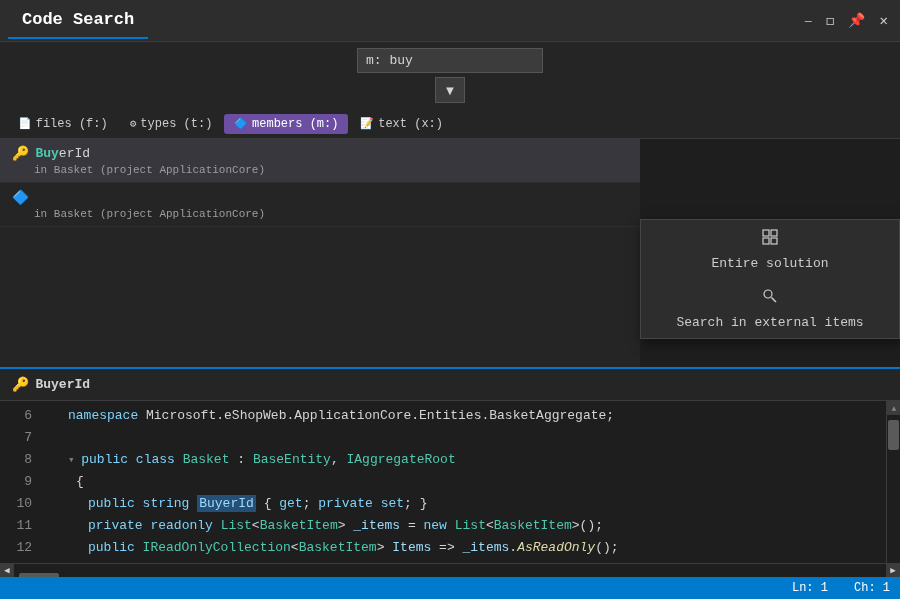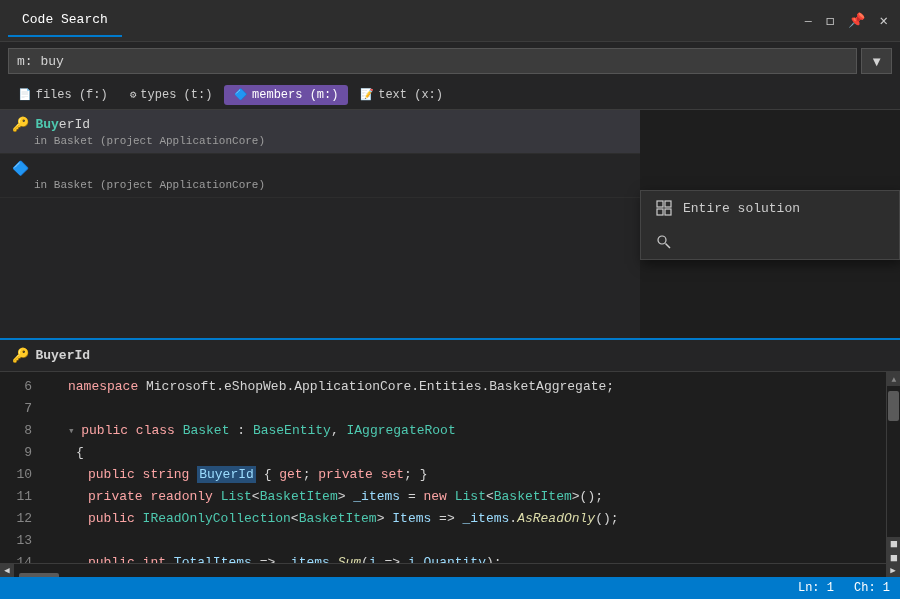--- a/index.html
+++ b/index.html
@@ -19,22 +19,22 @@
       background: #2d2d2d;
       display: flex;
       align-items: center;
       height: 42px;
       padding: 0 8px;
       border-bottom: 1px solid #3c3c3c;
       position: relative;
     }
     .tab {
       padding: 8px 14px;
-      font-size: 13px;
-      font-weight: 400;
+      font-size: 17px;
+      font-weight: 700;
       cursor: pointer;
       color: #cccccc;
     }
     .tab.active {
       color: #ffffff;
       border-bottom: 2px solid #007acc;
     }
     .title-bar-icons {
       position: absolute;
       right: 8px;
@@ -49,20 +49,21 @@
       padding: 2px 4px;
     }
 
     
     .search-bar-row {
       background: #252526;
       padding: 6px 8px;
       display: flex;
       align-items: center;
       gap: 4px;
+      flex-direction: column;
     }
     .search-input {
       flex: 1;
       background: #3c3c3c;
       border: 1px solid #555;
       color: #d4d4d4;
       padding: 4px 8px;
       font-size: 13px;
       font-family: inherit;
       outline: none;
@@ -149,20 +150,21 @@
       box-shadow: 2px 4px 12px rgba(0,0,0,0.5);
     }
     .dropdown-item {
       padding: 8px 14px;
       display: flex;
       align-items: center;
       gap: 10px;
       cursor: pointer;
       font-size: 13px;
       color: #cccccc;
+      flex-direction: column;
     }
     .dropdown-item.active {
       background: #094771;
     }
     .dropdown-item .menu-icon {
       width: 18px;
       height: 18px;
       display: inline-flex;
       align-items: center;
       justify-content: center;
@@ -220,21 +222,21 @@
     }
     .code-line {
       height: 22px;
       line-height: 22px;
       white-space: nowrap;
       font-size: 13px;
     }
     .indent-1 { margin-left: 20px; }
     .indent-2 { margin-left: 40px; }
 
-    .kw { color: #fca5a5; }
+    .kw { color: #7dd3fc; }
     .type { color: #4ec9b0; }
     .ident { color: #9cdcfe; }
     .ident-hi { color: #9cdcfe; background: #264f78; padding: 1px 2px; }
     .punct { color: #d4d4d4; }
     .ns { color: #d4d4d4; text-align: center; }
     .method { color: #dcdcaa; font-style: italic; }
 
     
     .status-bar {
       background: #007acc;
@@ -245,21 +247,21 @@
       font-size: 12px;
       color: #ffffff;
       position: absolute;
       bottom: 0;
       left: 0;
       right: 0;
     }
     .status-right {
       margin-left: auto;
       display: flex;
-      gap: 20px;
+      gap: 26px;
       font-family: Liberation Mono, monospace;
     }
     .right-scrollbar {
       width: 14px;
       background: #1e1e1e;
       display: flex;
       flex-direction: column;
       border-left: 1px solid #3c3c3c;
     }
     .scroll-arrow {
@@ -358,20 +360,21 @@
       </span>
       <span>Entire solution</span>
     </div>
     <div class="dropdown-item">
       <span class="menu-icon">
         <svg width="16" height="16" viewBox="0 0 16 16">
             <circle cx="6" cy="6" r="4" fill="none" stroke="#cccccc" stroke-width="1.2"></circle>
             <line x1="9.5" y1="9.5" x2="14" y2="14" stroke="#cccccc" stroke-width="1.5"></line>
           </svg>
       </span>
+      <span>Search in external items</span>
     </div>
   </div>
 </div>
 
 <div class="code-section" style="height: calc(599px - 42px - 36px - 30px - 230px - 22px); position: relative; display: flex; flex-direction: column;">
   <div class="code-header">
     <span style="color:#c586c0; font-size:14px;">🔑</span>
     <span class="code-header-title">BuyerId</span>
   </div>
   <div class="code-body" style="flex:1; display:flex;">

